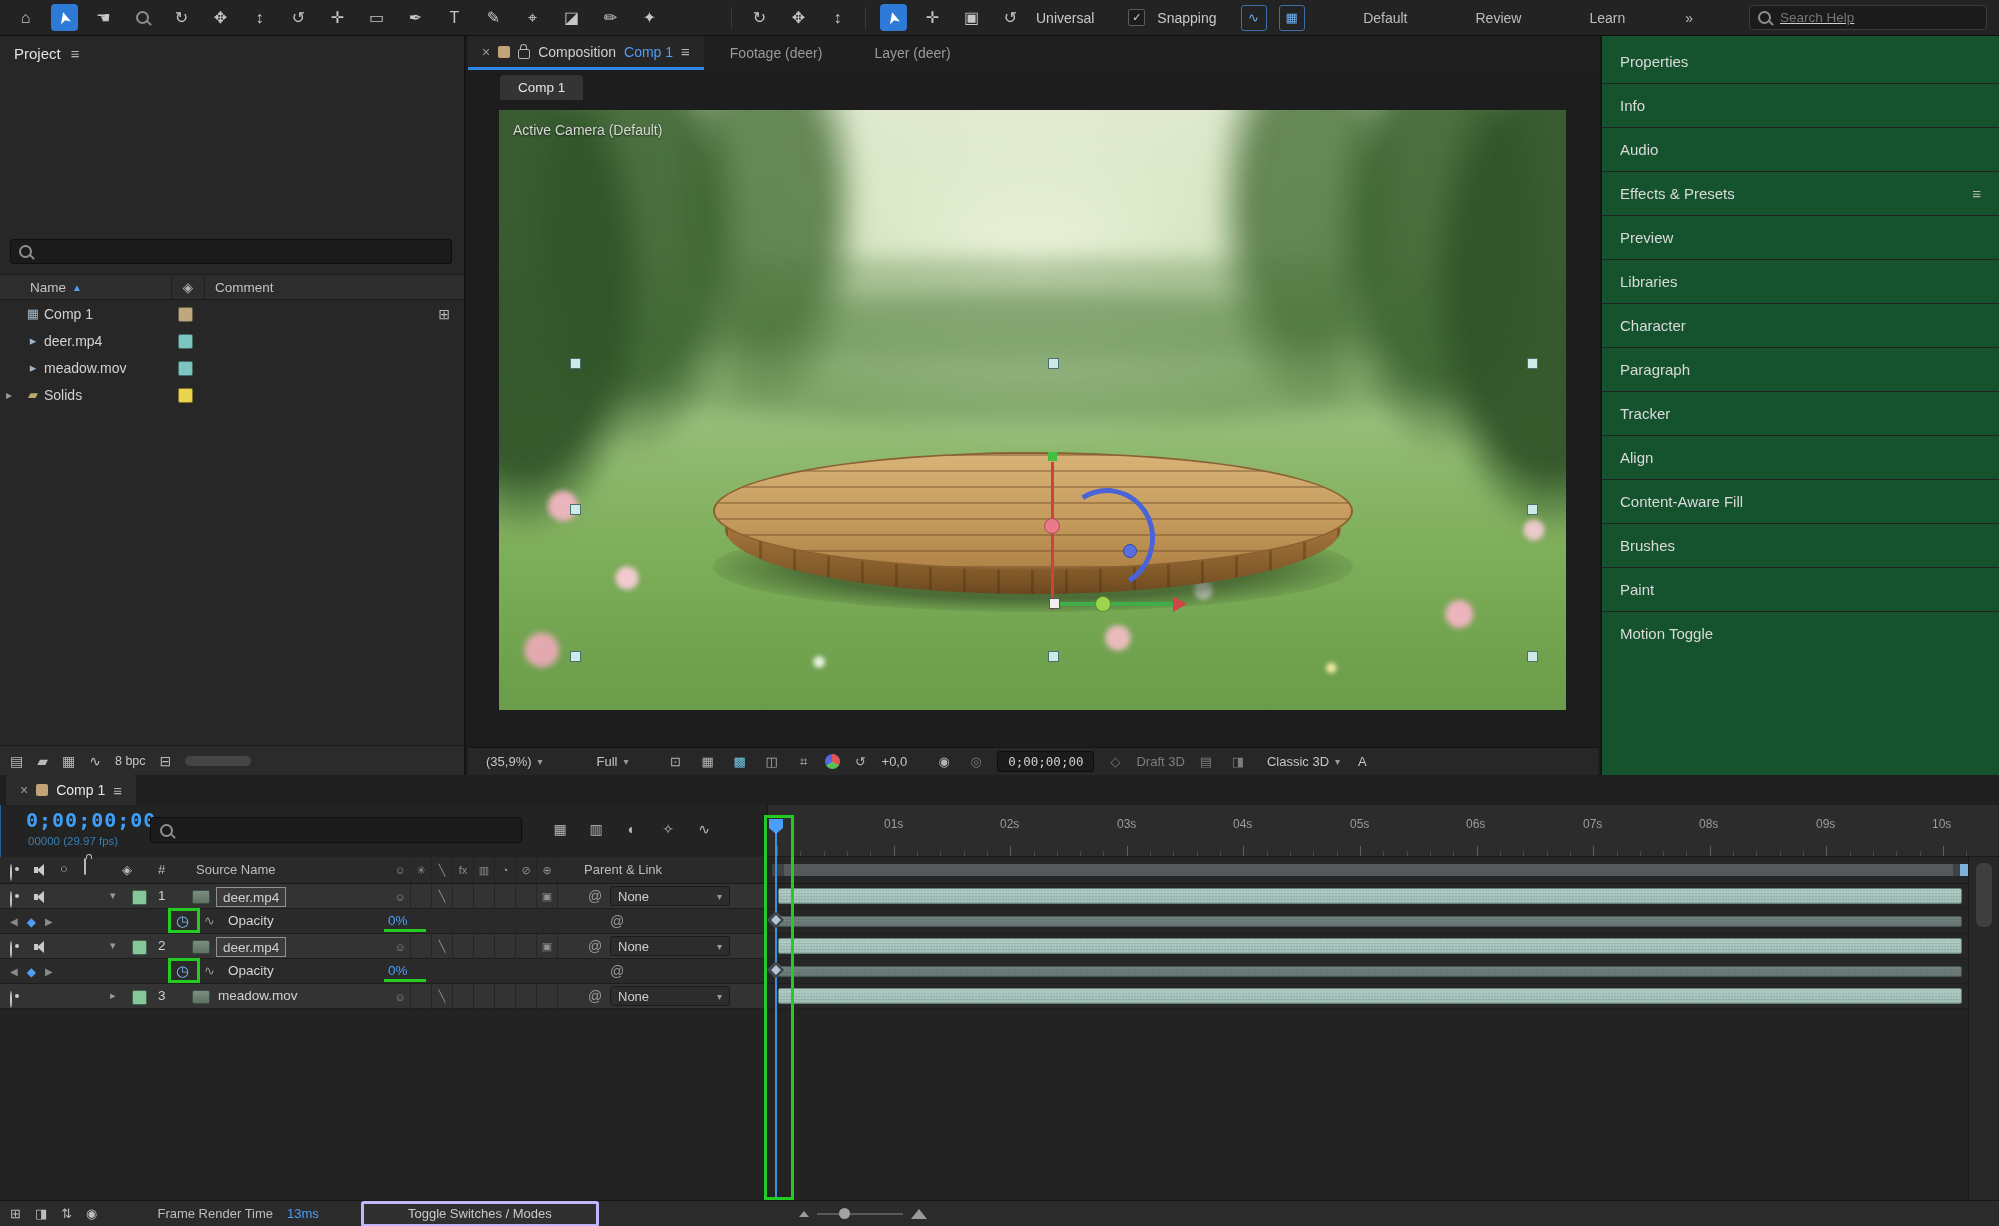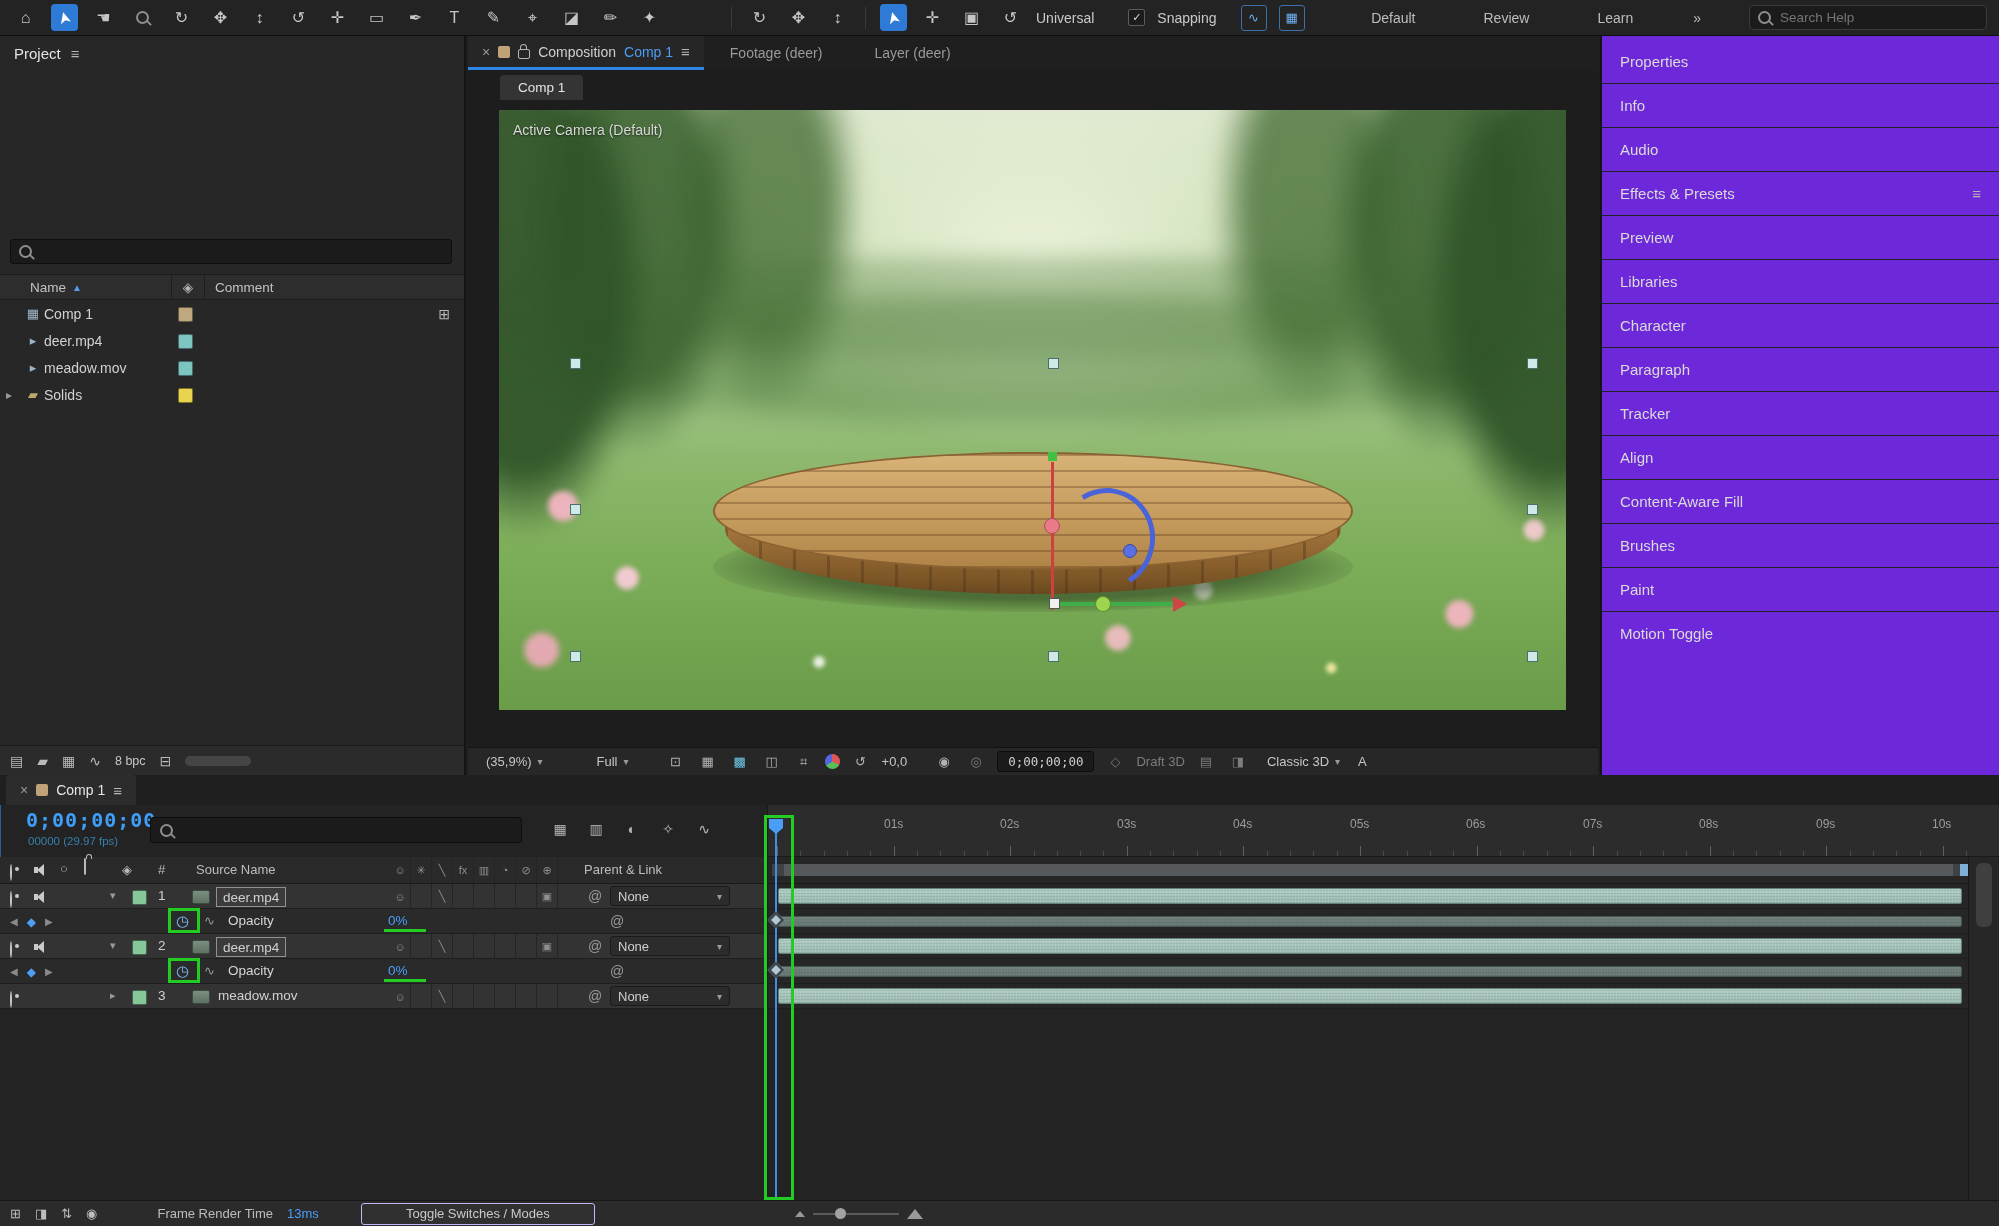--- a/index.html
+++ b/index.html
@@ -126,21 +126,21 @@
   .vdrop{display:flex;align-items:center;gap:6px;padding:2px 8px;border-radius:3px;color:#c6c6c6;}
   .vico{width:22px;height:20px;display:flex;align-items:center;justify-content:center;font-size:13px;color:#b3b3b3;}
   .vico.activeb{color:#6fc9e8;}
   .cwheel{width:15px;height:15px;border-radius:50%;flex:none;
        background:conic-gradient(#e05555 0 33%, #58c058 33% 66%, #5566e0 66% 100%);}
   .tc-box{background:#1b1b1b;border:1px solid #0d0d0d;border-radius:3px;padding:2px 10px;
        font-family:"DejaVu Sans Mono",monospace;font-size:12.5px;color:#cfcfcf;}
   .dim{color:#7d7d7d;}
 
   
-  .right-panel{position:absolute;left:1600px;top:0;width:399px;height:739px;background:#6d28d9;
+  .right-panel{position:absolute;left:1600px;top:0;width:399px;height:739px;background:#14532d;
        border-left:2px solid #141414;box-sizing:border-box;padding-top:4px;}
   .rp-item{height:43px;display:flex;align-items:center;padding:0 18px;font-size:15px;color:#dadada;
        border-bottom:1px solid #222222;justify-content:space-between;}
 
   
   .timeline{position:absolute;left:0;top:775px;width:100%;height:451px;background:#232323;
        box-shadow:inset 0 0 0 1px #2a5f9e;display:flex;flex-direction:column;}
   .tl-tabs{height:30px;background:#1f1f1f;display:flex;align-items:flex-end;padding-left:6px;}
   .tl-tab{height:30px;display:flex;align-items:center;gap:8px;padding:0 14px;background:#2c2c2c;
        font-size:14px;color:#e6e6e6;border-radius:4px 4px 0 0;}
@@ -206,21 +206,21 @@
   .stopwatch{position:absolute;left:176px;top:4px;font-size:15px;color:#7cb8f2;line-height:1;}
   .graphico{position:absolute;left:204px;top:4px;font-size:13px;color:#9a9a9a;}
   .propname{position:absolute;left:228px;top:4px;color:#d6d6d6;}
   .propval{position:absolute;left:388px;top:4px;color:#4a9ef8;}
   .greenline{position:absolute;left:384px;bottom:1px;width:42px;height:3px;background:#22cc22;}
   .whip{position:absolute;top:4px;color:#9a9a9a;font-size:14px;}
   .tl-fill{flex:1;position:relative;background:#232323;}
   .tl-fill::before{content:'';position:absolute;left:767px;top:0;bottom:0;width:1px;background:#1c1c1c;}
   .tl-footer{height:26px;background:#2b2b2b;border-top:1px solid #171717;display:flex;align-items:center;
        gap:14px;padding:0 10px;font-size:13px;color:#bdbdbd;box-sizing:border-box;}
-  .toggle-btn{width:232px;height:20px;background:#303030;border:1px solid #c4b5fd;border-radius:3px;
+  .toggle-btn{width:232px;height:20px;background:#303030;border:3px solid #c4b5fd;border-radius:3px;
        display:flex;align-items:center;justify-content:center;font-size:13px;color:#c9c9c9;}
   .zoomctl{display:flex;align-items:center;gap:8px;margin-left:186px;}
   .tri-s{width:0;height:0;border-left:5px solid transparent;border-right:5px solid transparent;border-bottom:6px solid #9a9a9a;}
   .tri-b{width:0;height:0;border-left:8px solid transparent;border-right:8px solid transparent;border-bottom:10px solid #9a9a9a;}
   .ztrack{width:86px;height:2px;background:#5a5a5a;position:relative;}
   .zknob{position:absolute;left:22px;top:-5px;width:11px;height:11px;border-radius:50%;background:#a2a2a2;}
   .vscroll{position:absolute;right:0;top:82px;width:30px;bottom:26px;background:#272727;border-left:1px solid #1a1a1a;}
   .vthumb{position:absolute;left:7px;top:6px;width:16px;height:64px;border-radius:6px;background:#3f3f3f;}
 
   
@@ -276,21 +276,21 @@
     <span class="cbx" style="margin-left:22px;">✓</span>
     <span class="tlabel">Snapping</span>
 
     <span class="tbtn blueish" style="margin-left:12px;">∿</span>
     <span class="tbtn blueish">▦</span>
 
     <span class="ws-label" style="margin-left:auto;">Default</span>
     <span class="ws-label" style="margin-left:48px;">Review</span>
     <span class="ws-label" style="margin-left:48px;">Learn</span>
     <span class="ws-label" style="margin-left:40px;">»</span>
-    <div class="help-search" style="margin-left:32px;">
+    <div class="help-search" style="margin-left:40px;text-decoration:underline;">
       <span class="mag"></span>
       <input placeholder="Search Help" style="">
     </div>
   </div>
 
   <div class="main">
 
     <div class="project-panel">
       <div class="panel-title">
         <span>Project</span>

